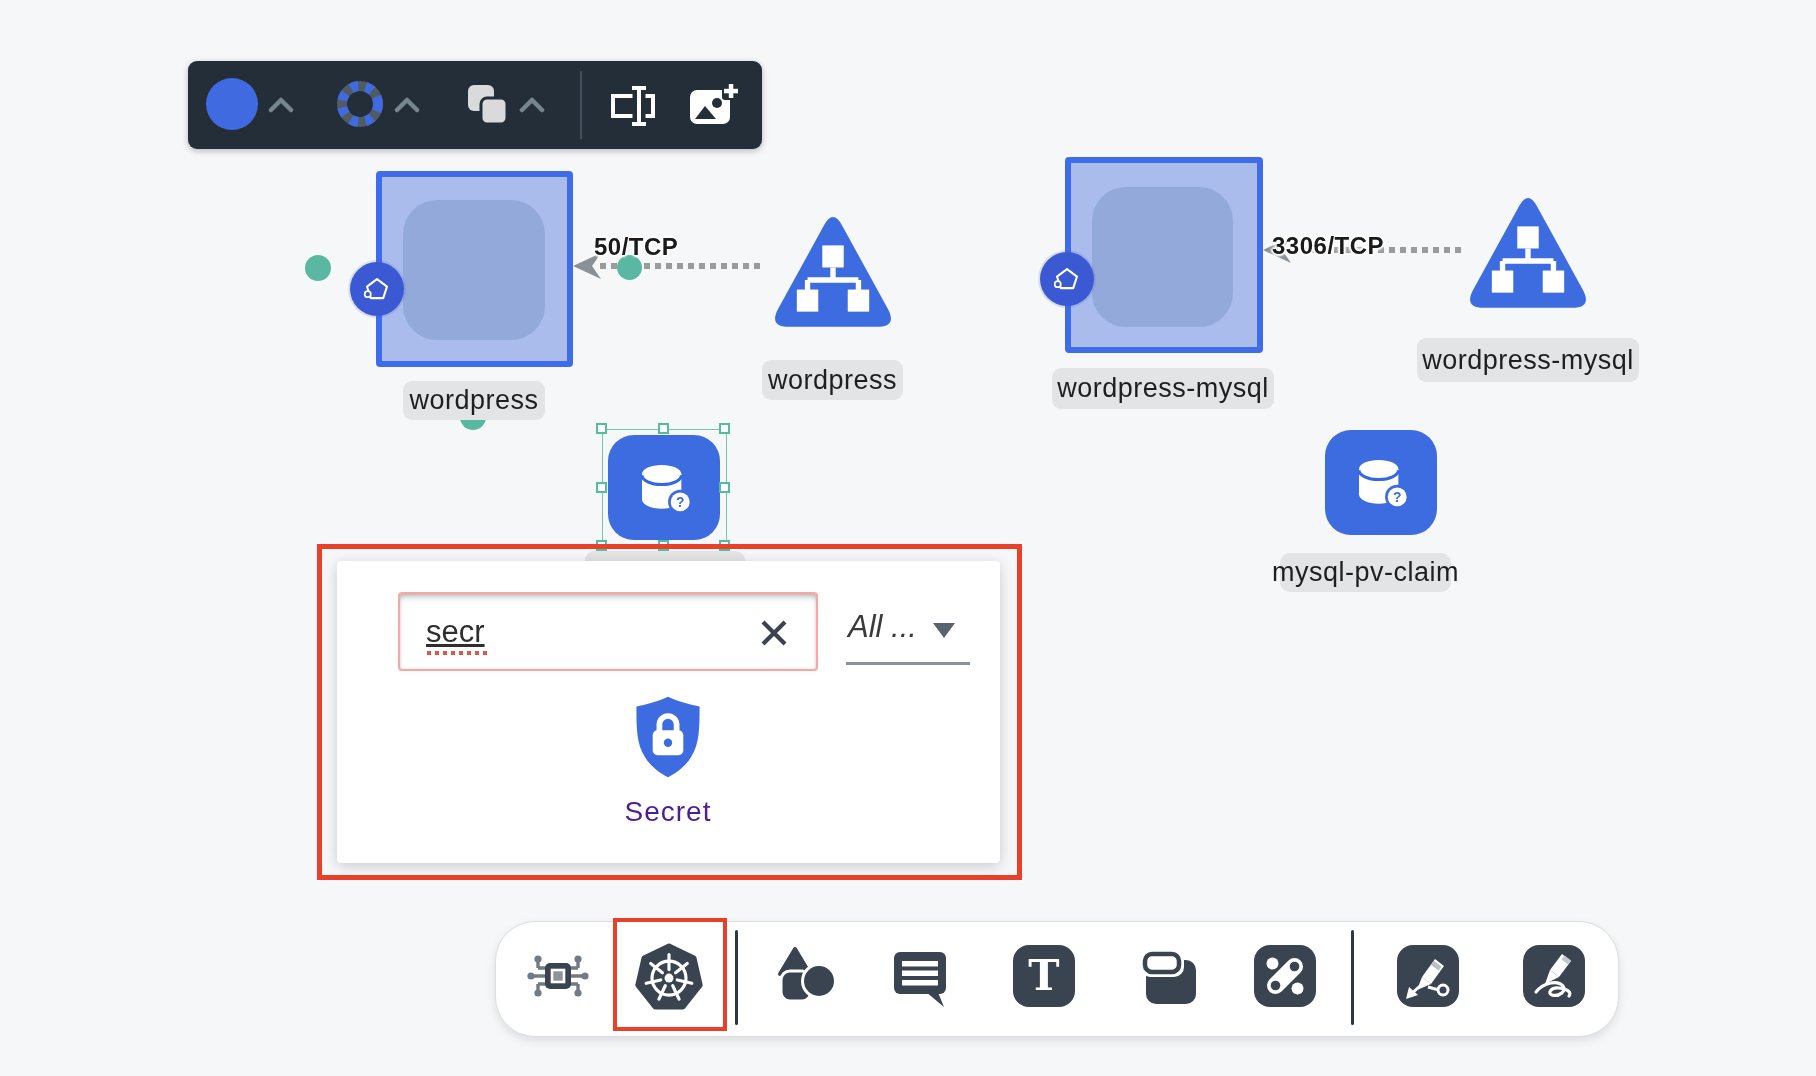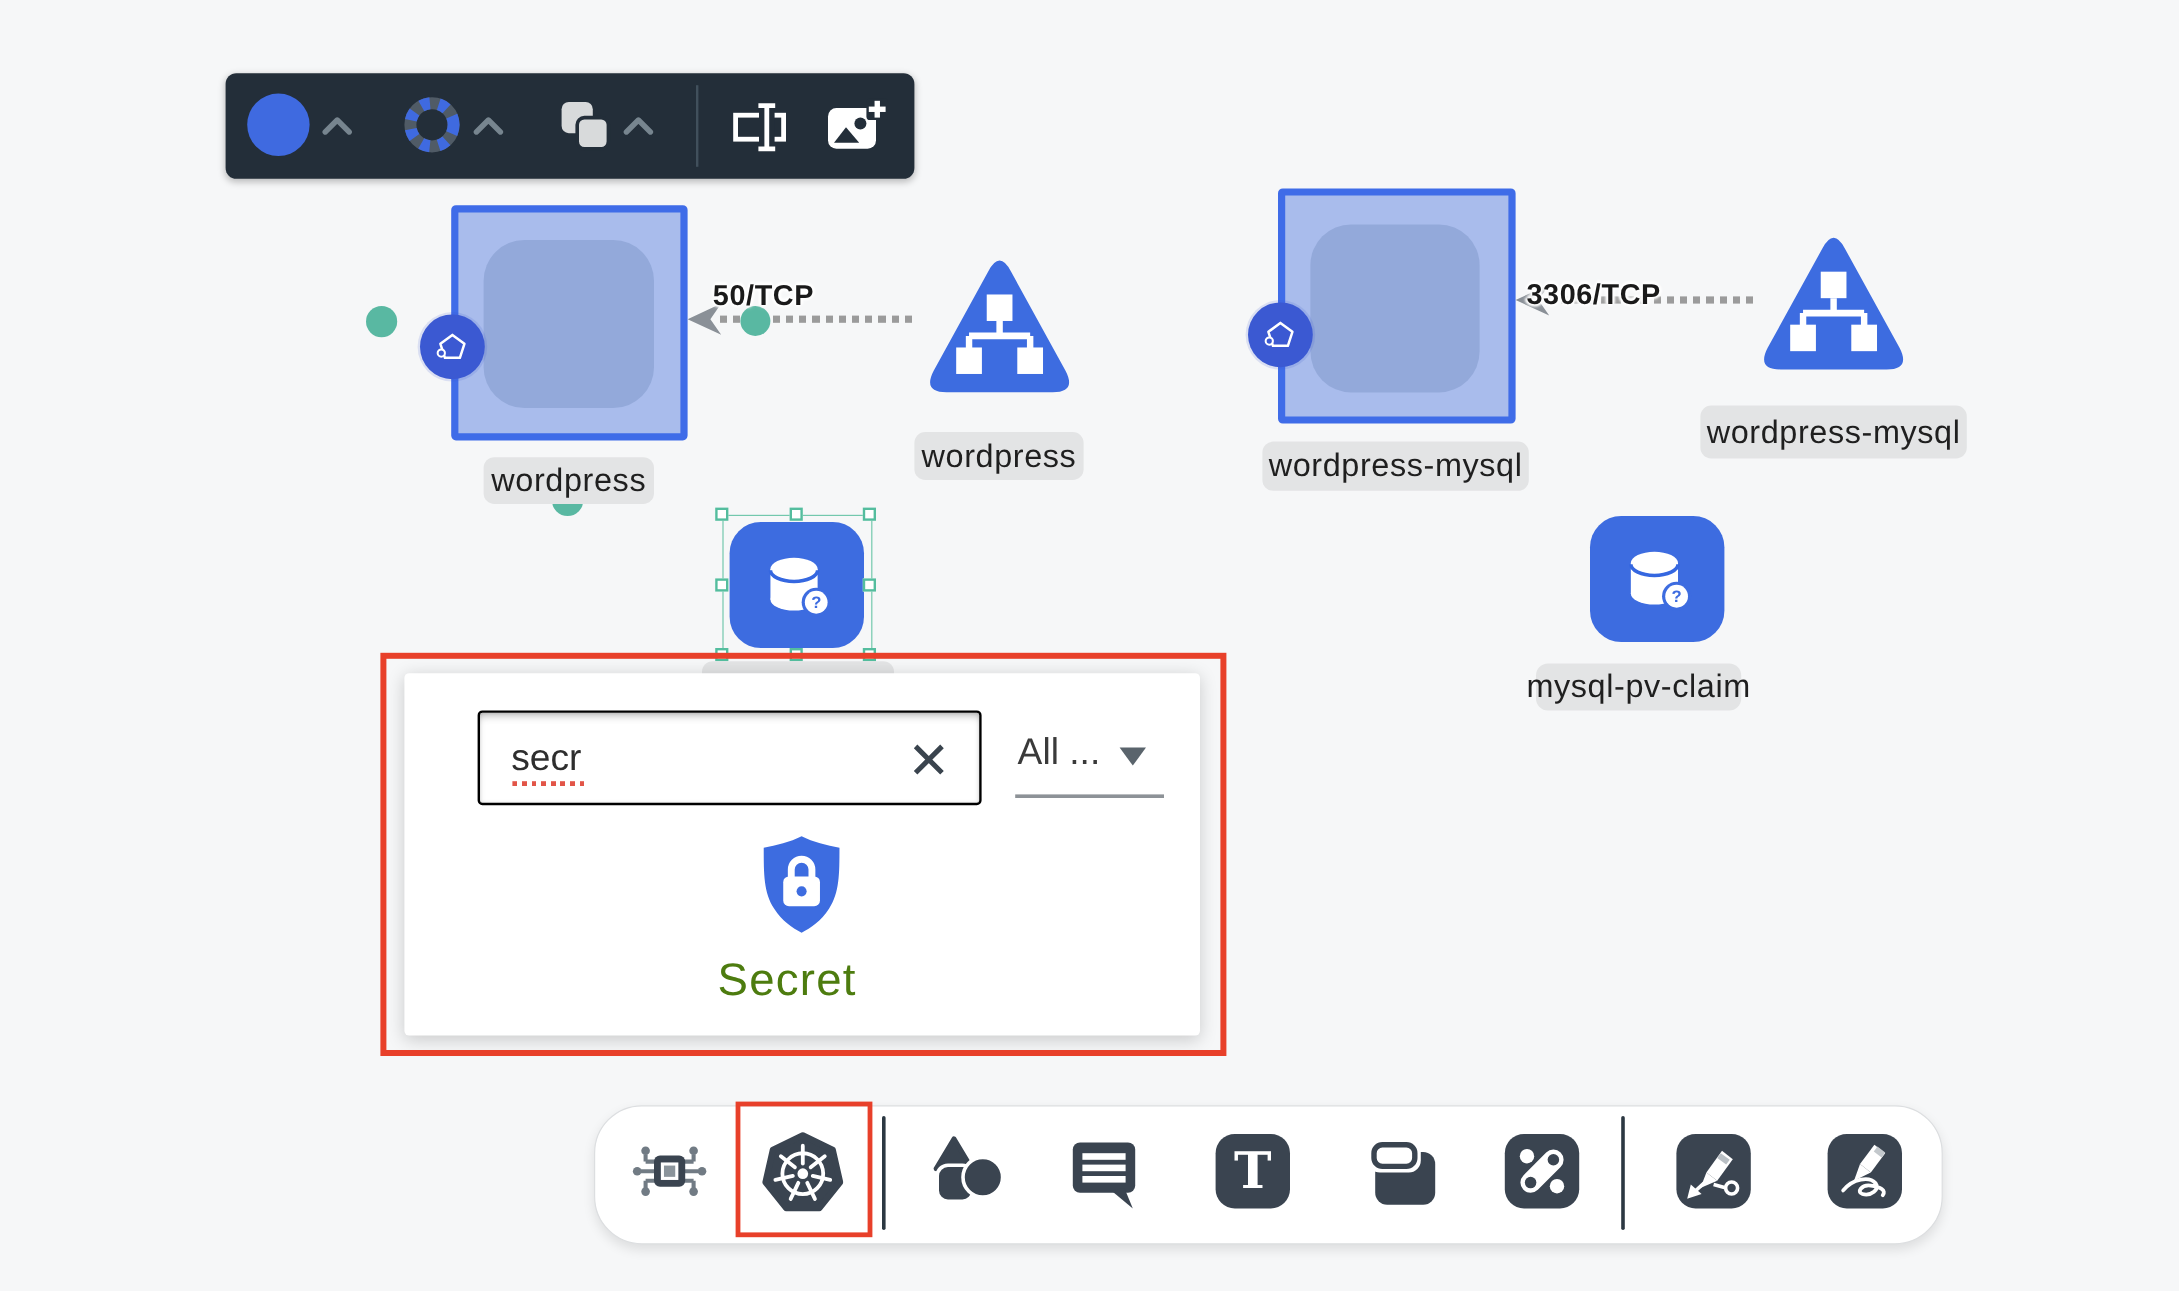--- a/index.html
+++ b/index.html
@@ -22,23 +22,23 @@
   .node-badge{width:54px;height:54px;border-radius:50%;background:#3b59d2;display:flex;
               align-items:center;justify-content:center;box-shadow:0 0 0 2px rgba(59,89,210,.15);}
   .teal-dot{border-radius:50%;background:#59b8a2;}
   .pvc-icon{width:112px;height:105px;border-radius:26px;background:#3d6ce0;display:flex;
             align-items:center;justify-content:center;}
   .sel-outline{border:1.5px solid rgba(92,192,160,.85);}
   .sel-handle{width:11px;height:11px;background:#fff;border:2px solid #54bd9e;box-sizing:border-box;}
   
   .popup-card{background:#fff;border-radius:4px;box-shadow:0 3px 14px rgba(0,0,0,.18);}
   .red-annotation{border:5px solid #e8402a;box-sizing:border-box;z-index:40;pointer-events:none;}
-  .search-input{box-sizing:border-box;border:2px solid #000000;border-radius:4px;background:#fff;
+  .search-input{box-sizing:border-box;border:2px solid #fca5a5;border-radius:4px;background:#fff;
       box-shadow:inset 0 5px 7px -3px rgba(0,0,0,.3),inset 0 0 3px rgba(0,0,0,.12);
-      font-family:"Liberation Sans",sans-serif;font-size:31px;color:#2e2e2e;padding:0 50px 0 26px;outline:none;}
+      font-family:"Liberation Sans",sans-serif;font-size:31px;color:#2e2e2e;padding:0 50px 0 26px;outline:none;text-decoration:underline;}
   .spell-underline{height:4px;background:repeating-linear-gradient(90deg,#e25548 0 4px,transparent 4px 8px);}
   .dd-caret{width:0;height:0;border-left:11px solid transparent;border-right:11px solid transparent;
             border-top:15px solid #5a646c;}
   
   .bottom-toolbar{left:495px;top:921px;width:1122px;height:114px;background:#fff;border-radius:40px;
                   border:1px solid #dcdee0;box-shadow:0 4px 10px rgba(0,0,0,.10);}
   .bt-sep{width:3px;height:95px;background:#2c3842;border-radius:2px;}
   .bt-icon{width:68px;height:68px;display:flex;align-items:center;justify-content:center;cursor:pointer;}
 </style>
 </head>
@@ -189,32 +189,32 @@
 
   <div class="abs popup-card" style="left:337px;top:561px;width:663px;height:302px;z-index:30;">
     <input class="abs search-input" style="left: 61px; top: 31px; width: 420px; height: 79px;" type="text" readonly="" value="secr">
     <div class="abs spell-underline" style="left:90px;top:90px;width:62px;"></div>
     <div class="abs" style="left:415px;top:50px;width:44px;height:44px;cursor:pointer;">
       <svg width="34" height="34" viewBox="0 0 34 34" style="margin:5px;">
         <path d="M6,6 L28,28 M28,6 L6,28" stroke="#3a444e" stroke-width="4.2"></path>
       </svg>
     </div>
     <div class="abs" style="left:505px;top:48px;width:130px;height:60px;cursor:pointer;">
-      <span style="position:absolute;left:6px;top:0;font-size:31px;color:#3a3a3a;">All ...</span>
+      <span style="position:absolute;left:6px;top:0;font-size:31px;color:#3a3a3a;font-style:italic;">All ...</span>
       <div class="abs dd-caret" style="left:91px;top:14px;"></div>
     </div>
     <div class="abs" style="left:509px;top:101px;width:124px;height:3px;background:#8d9297;"></div>
     <div class="abs" style="left:261px;top:125px;width:140px;height:150px;cursor:pointer;">
       <svg style="position:absolute;left:31px;top:8px;" width="78" height="88" viewBox="0 0 40 46">
         <path d="M20,1.5 C25,4 31,5.5 36.5,6.5 C36.5,18 36.5,26 32,33 C28.5,38.5 24,41.5 20,43.5 C16,41.5 11.5,38.5 8,33 C3.5,26 3.5,18 3.5,6.5 C9,5.5 15,4 20,1.5 Z" fill="#3d6ce0"></path>
         <path d="M15.5,20 v-4 a4.5,4.5 0 0 1 9,0 V20" fill="none" stroke="#fff" stroke-width="3"></path>
         <rect x="12" y="19" width="16" height="13" rx="2.5" fill="#fff"></rect>
         <circle cx="20" cy="25.5" r="2.2" fill="#3d6ce0"></circle>
       </svg>
-      <div style="position:absolute;left:0;top:110px;width:140px;text-align:left;font-size:38px;color:#4d7c0f;letter-spacing:1px;">Secret</div>
+      <div style="position:absolute;left:0;top:110px;width:140px;text-align:center;font-size:28px;color:#4c1d95;letter-spacing:1px;">Secret</div>
     </div>
   </div>
   <div class="abs red-annotation" style="left:317px;top:544px;width:705px;height:336px;"></div>
 
   <div class="abs bottom-toolbar">
     <div class="abs bt-icon" style="left:28px;top:20px;">
       <svg width="64" height="64" viewBox="0 0 64 64">
         <g stroke="#717b84" stroke-width="3.4" fill="none">
           <path d="M20,24 H12 M20,32 H8 M20,40 H12 M44,24 H52 M44,32 H56 M44,40 H52"></path>
           <path d="M12,24 V18 M12,40 V46 M52,24 V18 M52,40 V46"></path>

